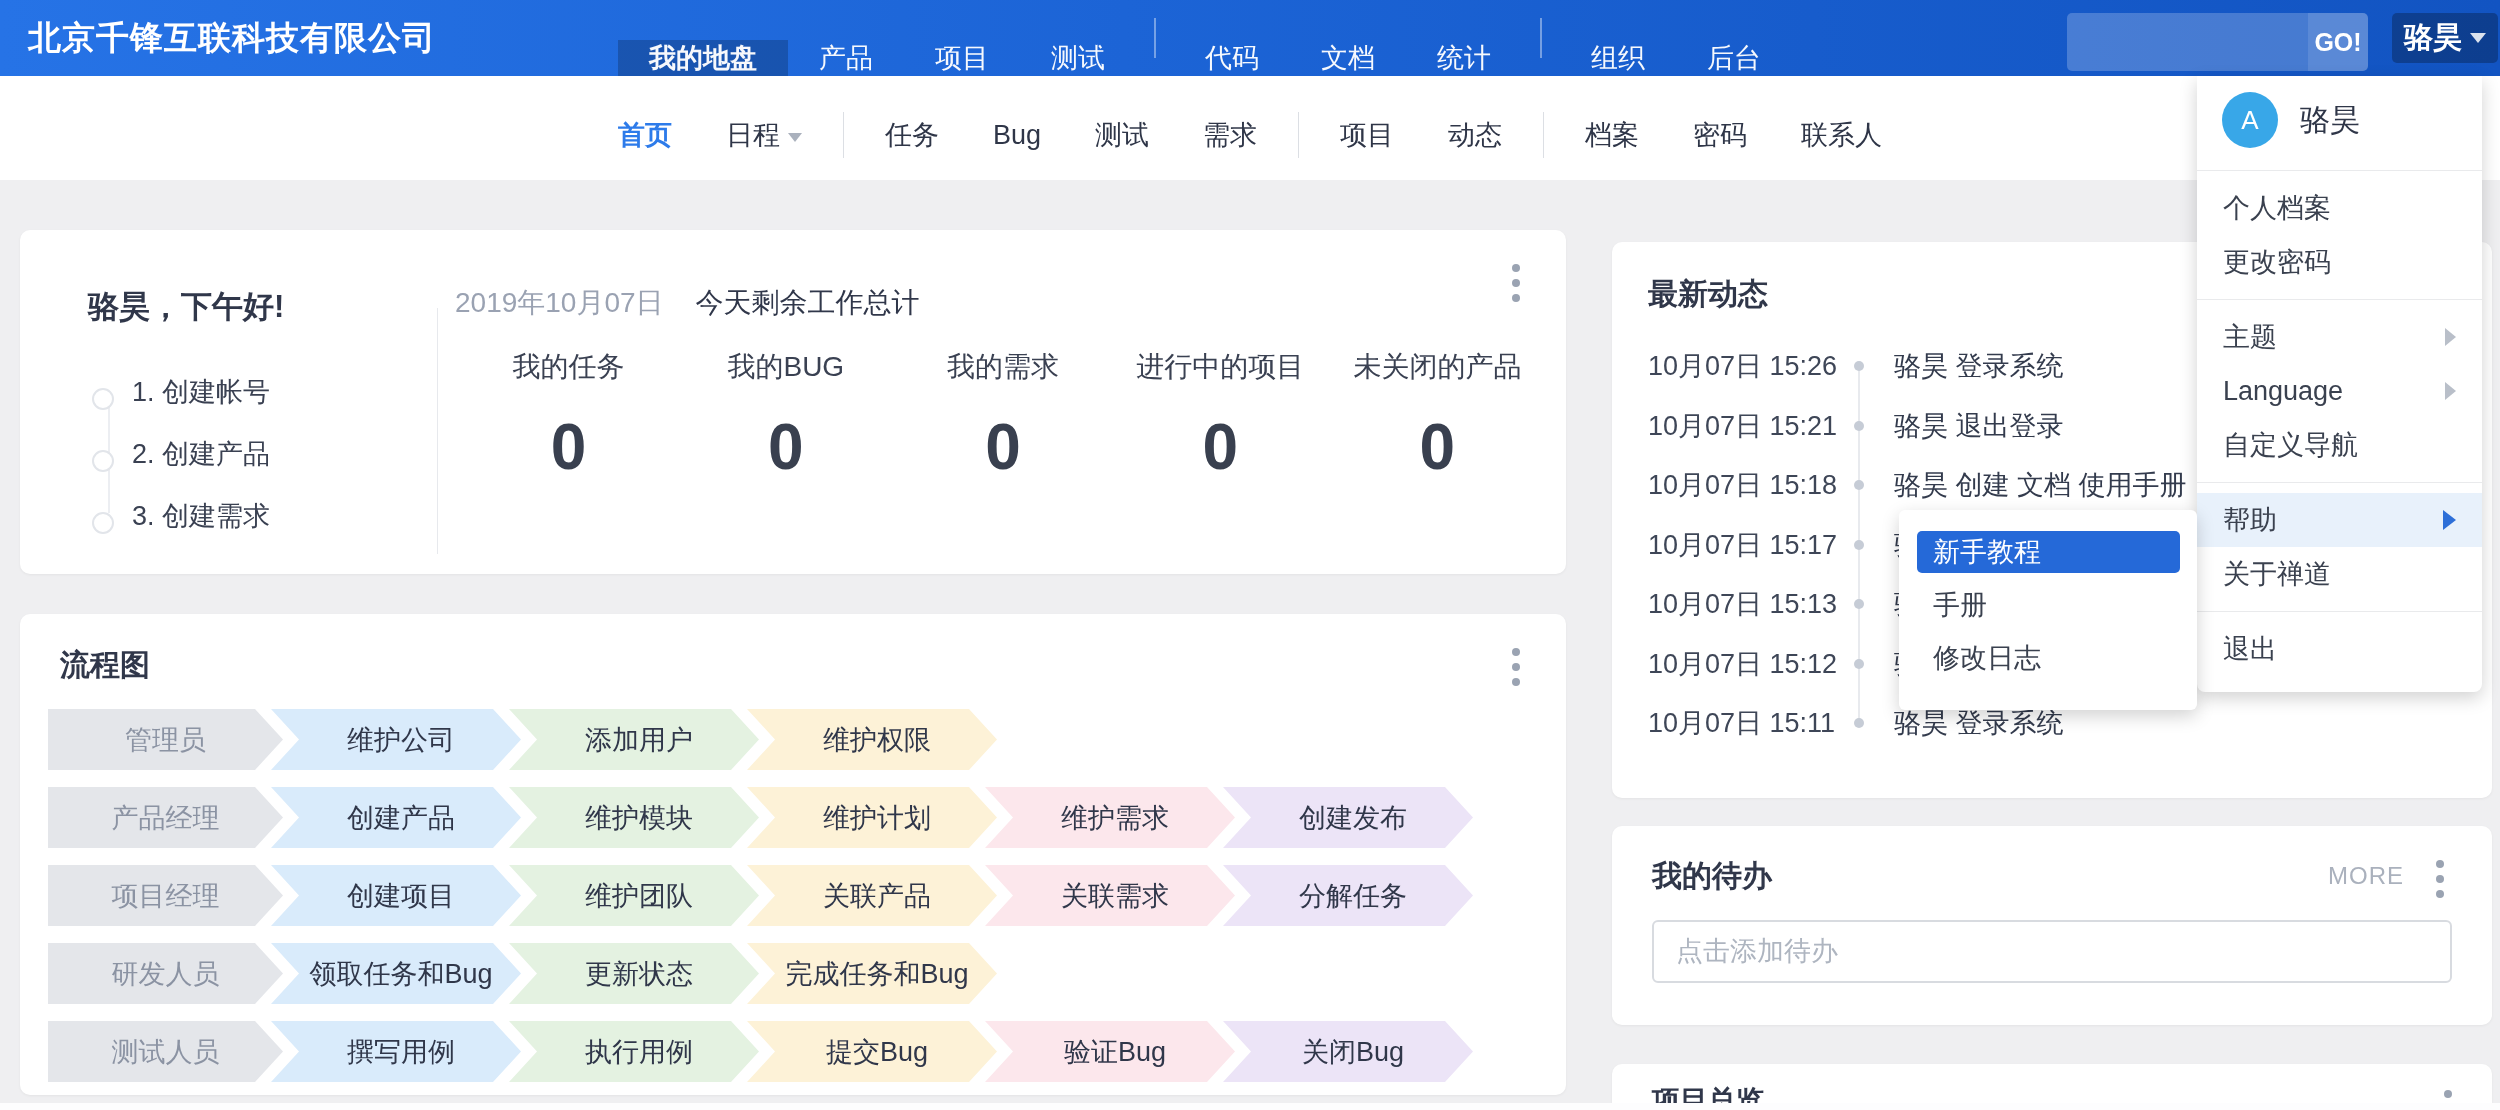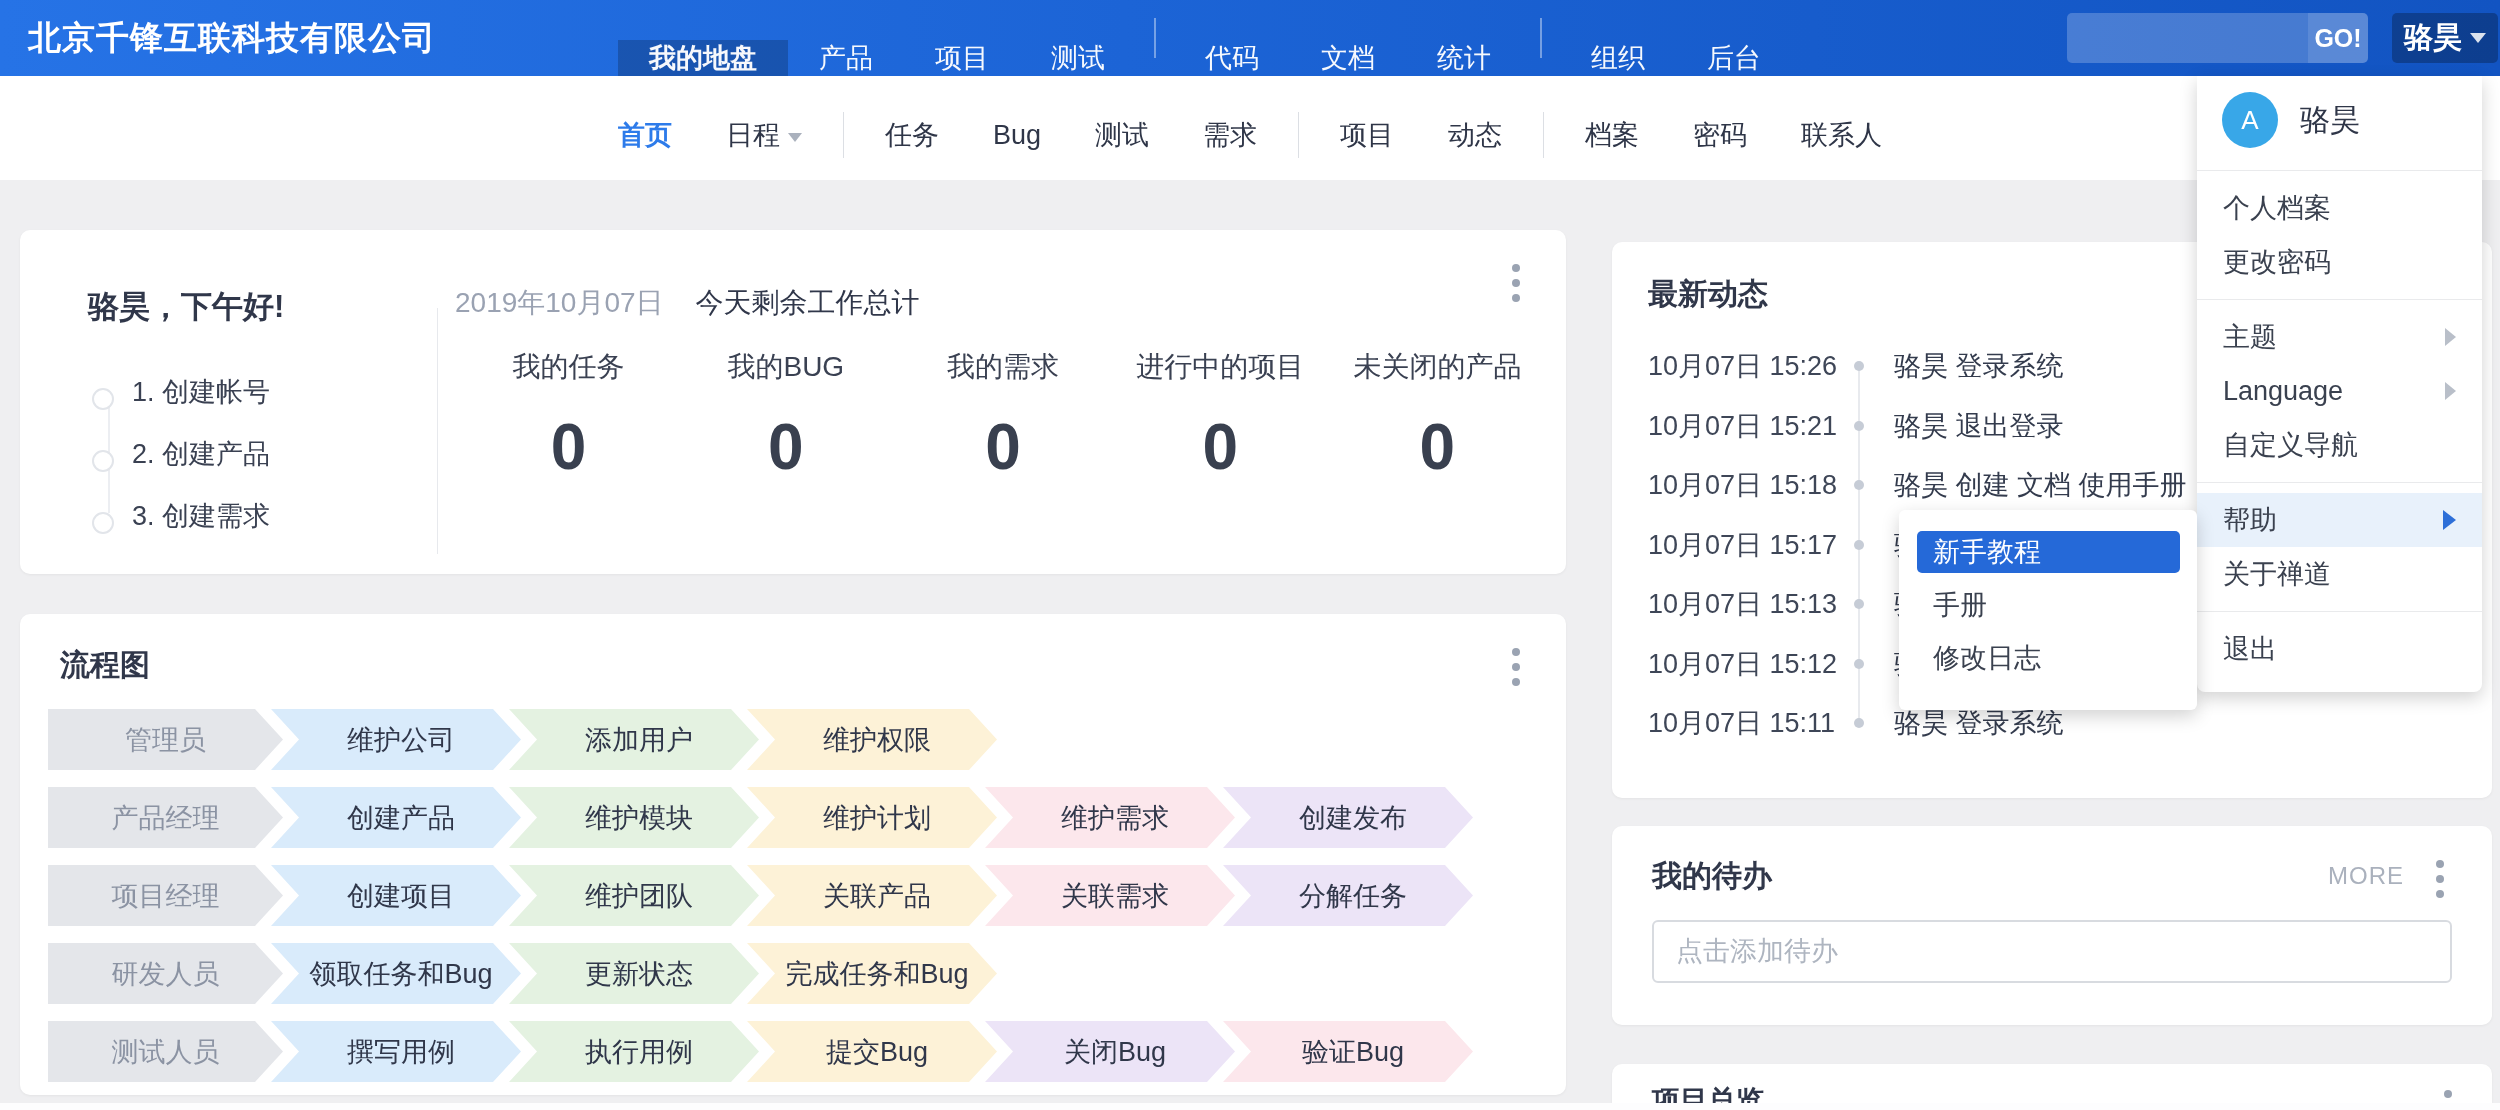--- a/index.html
+++ b/index.html
@@ -8,21 +8,21 @@
   
   .topnav{position:absolute;left:0;top:0;width:2500px;height:76px;
     background:linear-gradient(90deg,#2673e6 0%,#1c64d6 45%,#1254c2 100%);}
   .brand{position:absolute;left:28px;top:0;height:76px;display:flex;align-items:center;
     color:#fff;font-size:33px;font-weight:bold;letter-spacing:1px;}
   .tn-items{position:absolute;left:618px;top:0;height:76px;display:flex;align-items:flex-end;}
   .tn-item{display:flex;align-items:center;padding:0 31px;color:rgba(255,255,255,.96);
     font-size:27px;cursor:pointer;}
   .tn-item.active{background:rgba(0,0,0,.2);font-weight:bold;}
   .tn-div{width:2px;height:40px;background:rgba(255,255,255,.4);align-self:center;margin:0 18px;}
-  .tn-search{position:absolute;left:2067px;top:13px;width:301px;height:50px;display:flex;
+  .tn-search{position:absolute;left:2067px;top:13px;width:301px;height:58px;display:flex;
     border-radius:5px;overflow:hidden;}
   .tn-search input{flex:1;border:0;outline:0;background:rgba(255,255,255,.22);color:#fff;
     font-size:26px;padding:0 14px;min-width:0;}
   .go-btn{width:60px;background:rgba(255,255,255,.3);color:#fff;border:0;font-size:25px;
     font-weight:bold;display:flex;align-items:center;justify-content:center;cursor:pointer;}
   .user-btn{position:absolute;left:2392px;top:13px;width:106px;height:50px;
     background:rgba(0,0,0,.26);border-radius:5px;display:flex;align-items:center;
     justify-content:center;gap:8px;color:#fff;font-size:29px;font-weight:bold;cursor:pointer;}
   .caret-down-w{width:0;height:0;border-left:8px solid transparent;border-right:8px solid transparent;
     border-top:10px solid rgba(255,255,255,.85);}
@@ -266,22 +266,22 @@
           <div class="chev first" style="background: rgb(228, 230, 234); color: rgb(139, 147, 163);">研发人员</div>
           <div class="chev" style="background: rgb(217, 235, 251); color: rgb(48, 55, 74);">领取任务和Bug</div>
           <div class="chev" style="background: rgb(228, 242, 225); color: rgb(48, 55, 74);">更新状态</div>
           <div class="chev" style="background: rgb(253, 242, 215); color: rgb(48, 55, 74);">完成任务和Bug</div>
         </div>
         <div class="flow-row" style="top: 407px;">
           <div class="chev first" style="background: rgb(228, 230, 234); color: rgb(139, 147, 163);">测试人员</div>
           <div class="chev" style="background: rgb(217, 235, 251); color: rgb(48, 55, 74);">撰写用例</div>
           <div class="chev" style="background: rgb(228, 242, 225); color: rgb(48, 55, 74);">执行用例</div>
           <div class="chev" style="background: rgb(253, 242, 215); color: rgb(48, 55, 74);">提交Bug</div>
+          <div class="chev" style="background: rgb(252, 231, 236); color: rgb(48, 55, 74);">验证Bug</div>
           <div class="chev" style="background: rgb(236, 228, 247); color: rgb(48, 55, 74);">关闭Bug</div>
-          <div class="chev" style="background: rgb(252, 231, 236); color: rgb(48, 55, 74);">验证Bug</div>
         </div>
       </div>
   </div>
 
   <div class="card" id="news-card">
     <div class="card-title">最新动态</div>
     <div class="news-line"></div>
     <div id="news-rows">
         <div class="news-row" style="top: 97px;">
           <span class="news-time">10月07日 15:26</span>

